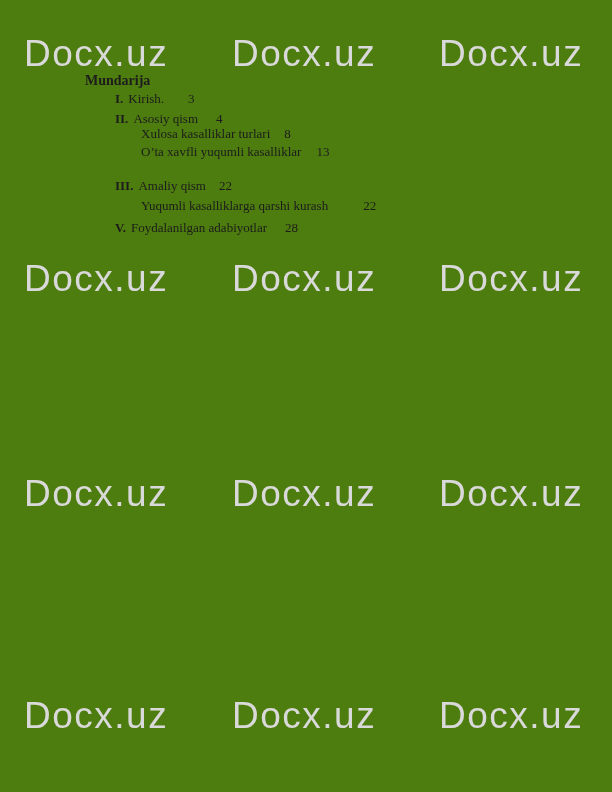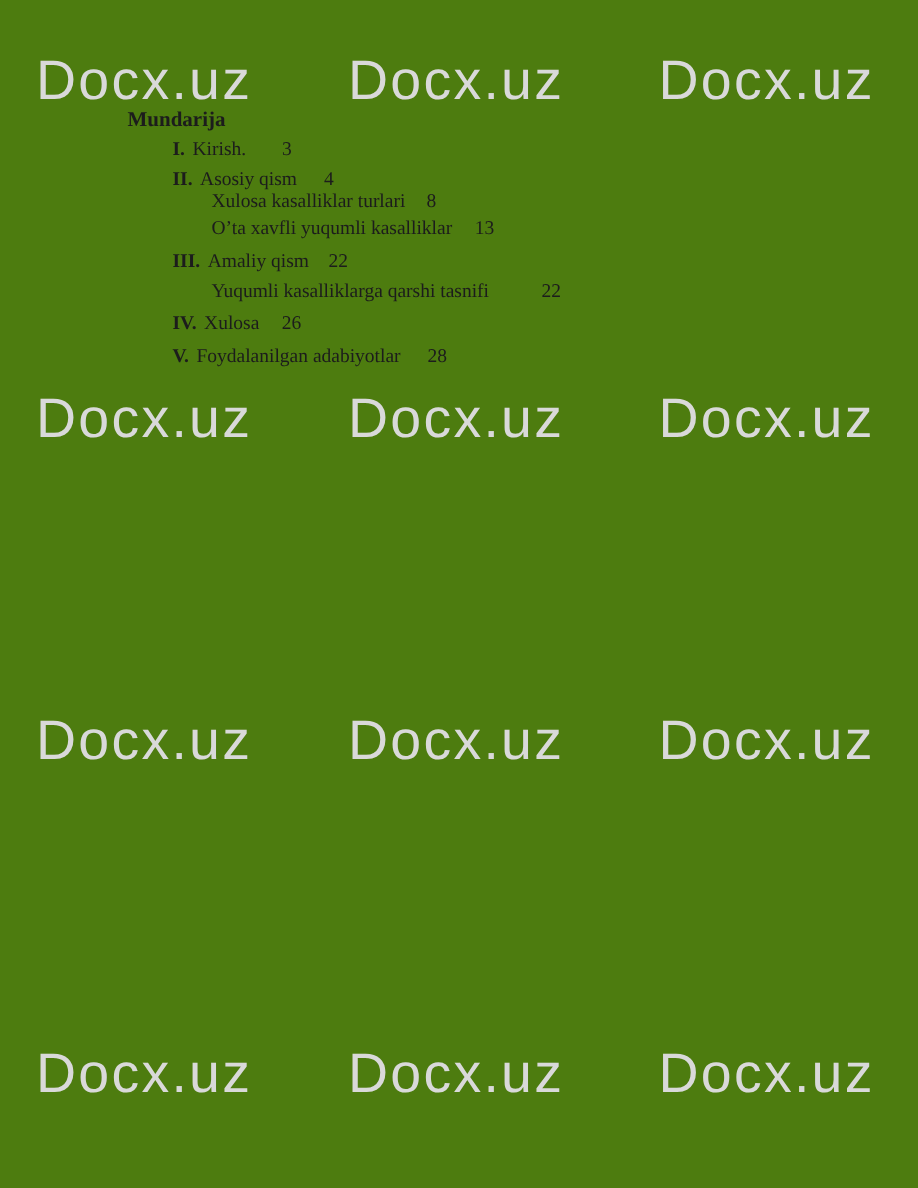--- a/index.html
+++ b/index.html
@@ -89,31 +89,28 @@
 
 
     <div class="toc-row level2" style="margin-top:0;">
       <span class="label">Xulosa kasalliklar turlari</span><span class="pagenum" style="margin-left:14px;">8</span>
     </div>
 
     <div class="toc-row level2" style="margin-top:3px;">
       <span class="label">O’ta xavfli yuqumli kasalliklar</span><span class="pagenum" style="margin-left:15px;">13</span>
     </div>
 
-    <div class="toc-row level1" style="margin-top:7px;font-family:Liberation Serif, serif;">
+    <div class="toc-row level1" style="margin-top:19px;font-family:Liberation Serif, serif;">
       <span class="numeral">III.</span><span class="label">Amaliy qism</span><span class="pagenum" style="margin-left:13px;">22</span>
     </div>
 
     <div class="toc-row level2" style="margin-top:5px;">
-      <span class="label">Yuqumli kasalliklarga qarshi tasnifi</span><span class="pagenum" style="margin-left:35px;">22</span>
+      <span class="label">Yuqumli kasalliklarga qarshi kurash</span><span class="pagenum" style="margin-left:35px;">22</span>
     </div>
 
-    <div class="toc-row level1" style="margin-top:6px;">
-      <span class="numeral">IV.</span><span class="label">Xulosa</span><span class="pagenum" style="margin-left:15px;">26</span>
-    </div>
 
     <div class="toc-row level1" style="margin-top:7px;">
       <span class="numeral">V.</span><span class="label">Foydalanilgan adabiyotlar</span><span class="pagenum" style="margin-left:18px;">28</span>
     </div>
 
   </div>
 
 
 </div>
 

